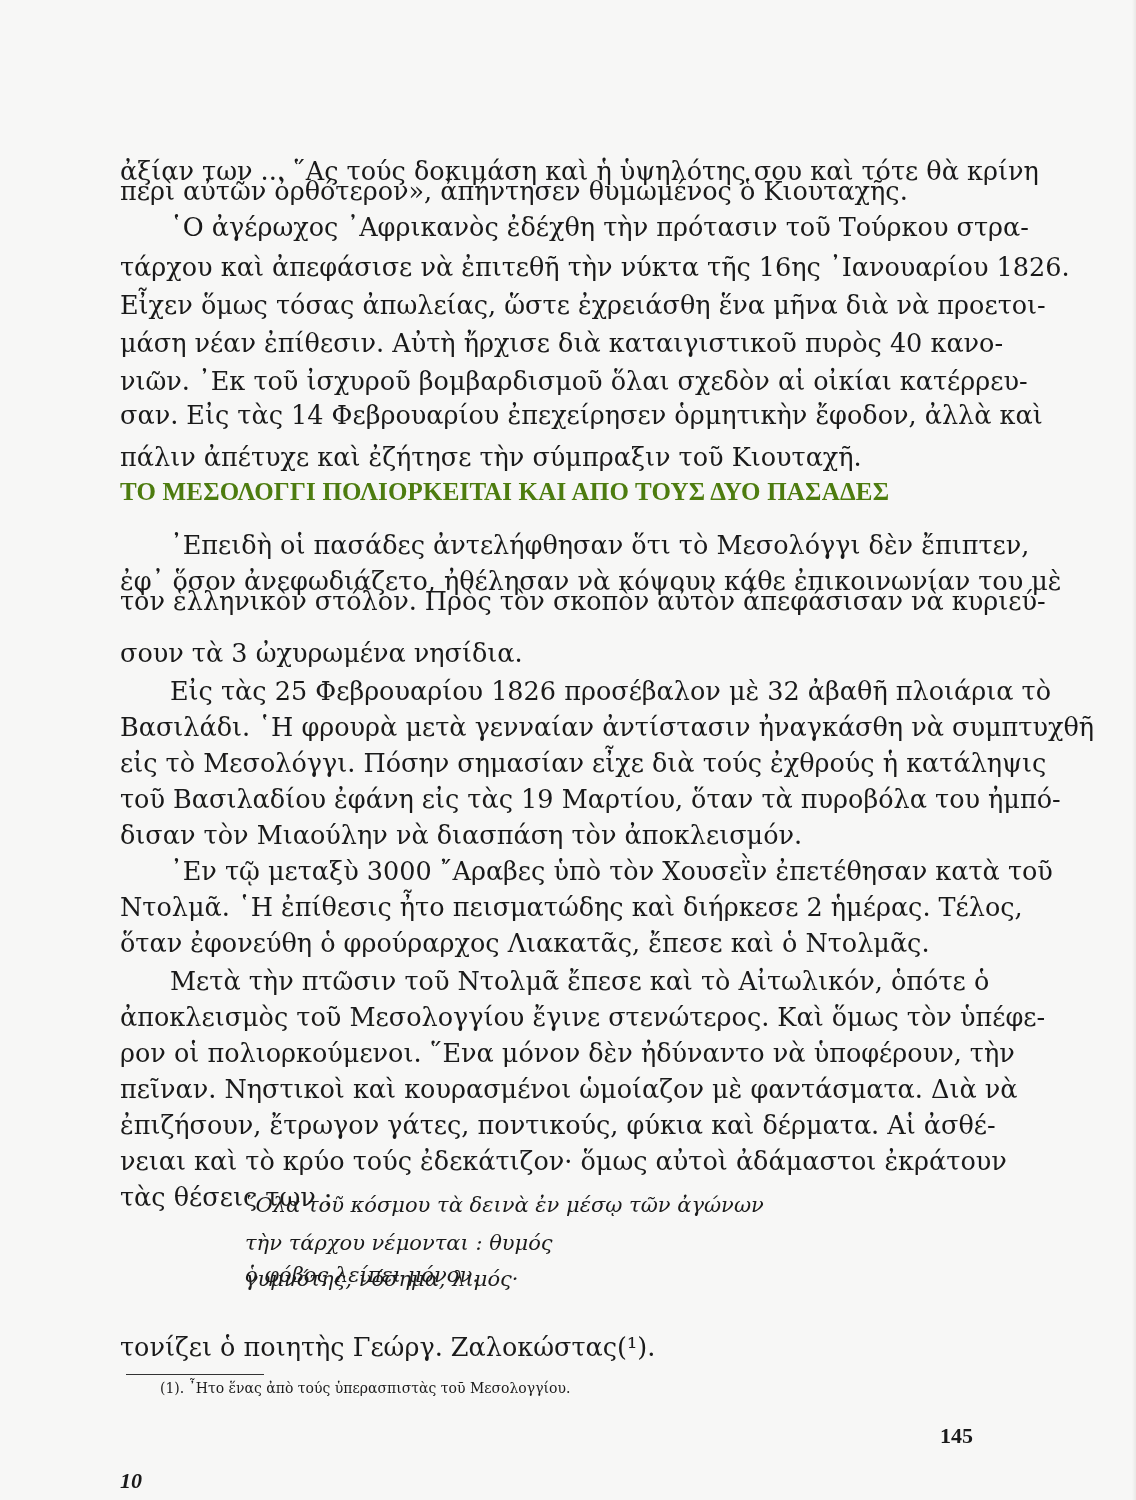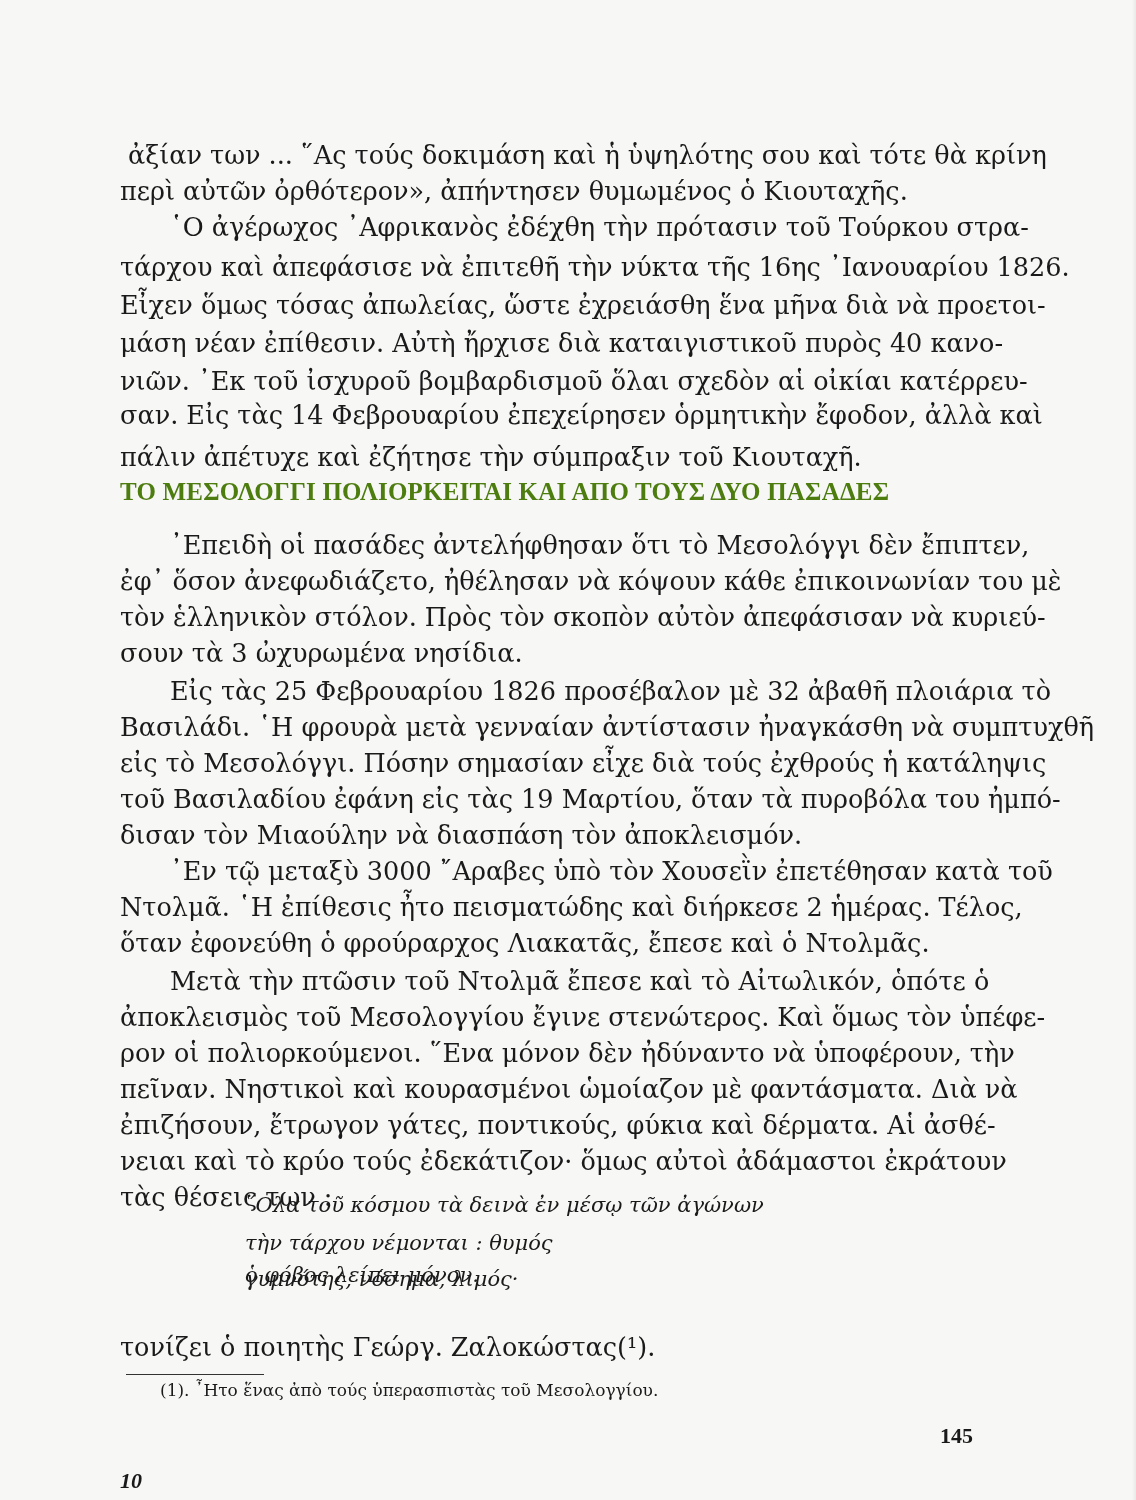--- a/index.html
+++ b/index.html
@@ -50,21 +50,21 @@
     line-height: 30px;
   }
   .footnote-rule {
     position: absolute;
     left: 126px; top: 1374px; width: 138px; height: 1px;
     background: #333;
   }
   .footnote {
     position: absolute;
     left: 160px; top: 1380px;
-    font-size: 17px;
+    font-size: 14px;
     white-space: nowrap;
   }
   .page-number {
     position: absolute;
     left: 940px; top: 1423px;
     font-family: "Liberation Serif", serif;
     font-weight: bold;
     font-size: 22px;
   }
   .signature {
@@ -75,37 +75,37 @@
     font-style: italic;
     font-size: 22px;
   }
 </style>
 </head>
 <body>
 
 <div class="page-edge"></div>
 
 <div class="text-block" style="top:140px;">
-  <div class="line" style="top:0px;margin-left:8px;">ἀξίαν των ... ῞Ας τούς δοκιμάση καὶ ἡ ὑψηλότης σου καὶ τότε θὰ κρίνη</div>
+  <div class="line" style="top:16px;">ἀξίαν των ... ῞Ας τούς δοκιμάση καὶ ἡ ὑψηλότης σου καὶ τότε θὰ κρίνη</div>
   <div class="line last" style="top:36px;">περὶ αὐτῶν ὀρθότερον», ἀπήντησεν θυμωμένος ὁ Κιουταχῆς.</div>
   <div class="line indent" style="top:72px;">῾Ο ἀγέρωχος ᾿Αφρικανὸς ἐδέχθη τὴν πρότασιν τοῦ Τούρκου στρα-</div>
   <div class="line" style="top:112px;">τάρχου καὶ ἀπεφάσισε νὰ ἐπιτεθῆ τὴν νύκτα τῆς 16ης ᾿Ιανουαρίου 1826.</div>
   <div class="line" style="top:150px;">Εἶχεν ὅμως τόσας ἀπωλείας, ὥστε ἐχρειάσθη ἕνα μῆνα διὰ νὰ προετοι-</div>
   <div class="line" style="top:188px;">μάση νέαν ἐπίθεσιν. Αὐτὴ ἤρχισε διὰ καταιγιστικοῦ πυρὸς 40 κανο-</div>
   <div class="line" style="top:226px;">νιῶν. ᾿Εκ τοῦ ἰσχυροῦ βομβαρδισμοῦ ὅλαι σχεδὸν αἱ οἰκίαι κατέρρευ-</div>
   <div class="line" style="top:260px;">σαν. Εἰς τὰς 14 Φεβρουαρίου ἐπεχείρησεν ὁρμητικὴν ἔφοδον, ἀλλὰ καὶ</div>
   <div class="line last" style="top:302px;">πάλιν ἀπέτυχε καὶ ἐζήτησε τὴν σύμπραξιν τοῦ Κιουταχῆ.</div>
 </div>
 
 <div class="heading">ΤΟ ΜΕΣΟΛΟΓΓΙ ΠΟΛΙΟΡΚΕΙΤΑΙ ΚΑΙ ΑΠΟ ΤΟΥΣ ΔΥΟ ΠΑΣΑΔΕΣ</div>
 
 <div class="text-block" style="top:530px;">
   <div class="line indent" style="top:0px;">᾿Επειδὴ οἱ πασάδες ἀντελήφθησαν ὅτι τὸ Μεσολόγγι δὲν ἔπιπτεν,</div>
   <div class="line" style="top:36px;">ἐφ᾿ ὅσον ἀνεφωδιάζετο, ἠθέλησαν νὰ κόψουν κάθε ἐπικοινωνίαν του μὲ</div>
-  <div class="line" style="top:72px;">τὸν ἑλληνικὸν στόλον. Πρὸς τὸν σκοπὸν αὐτὸν ἀπεφάσισαν νὰ κυριεύ-</div>
+  <div class="line" style="top:56px;">τὸν ἑλληνικὸν στόλον. Πρὸς τὸν σκοπὸν αὐτὸν ἀπεφάσισαν νὰ κυριεύ-</div>
   <div class="line last" style="top:108px;">σουν τὰ 3 ὠχυρωμένα νησίδια.</div>
 
   <div class="line indent" style="top:146px;">Εἰς τὰς 25 Φεβρουαρίου 1826 προσέβαλον μὲ 32 ἀβαθῆ πλοιάρια τὸ</div>
   <div class="line" style="top:182px;">Βασιλάδι. ῾Η φρουρὰ μετὰ γενναίαν ἀντίστασιν ἠναγκάσθη νὰ συμπτυχθῆ</div>
   <div class="line" style="top:218px;">εἰς τὸ Μεσολόγγι. Πόσην σημασίαν εἶχε διὰ τούς ἐχθρούς ἡ κατάληψις</div>
   <div class="line" style="top:254px;">τοῦ Βασιλαδίου ἐφάνη εἰς τὰς 19 Μαρτίου, ὅταν τὰ πυροβόλα του ἠμπό-</div>
   <div class="line last" style="top:290px;">δισαν τὸν Μιαούλην νὰ διασπάση τὸν ἀποκλεισμόν.</div>
 
   <div class="line indent" style="top:326px;">᾿Εν τῷ μεταξὺ 3000 ῎Αραβες ὑπὸ τὸν Χουσεῒν ἐπετέθησαν κατὰ τοῦ</div>
   <div class="line" style="top:362px;">Ντολμᾶ. ῾Η ἐπίθεσις ἦτο πεισματώδης καὶ διήρκεσε 2 ἡμέρας. Τέλος,</div>

